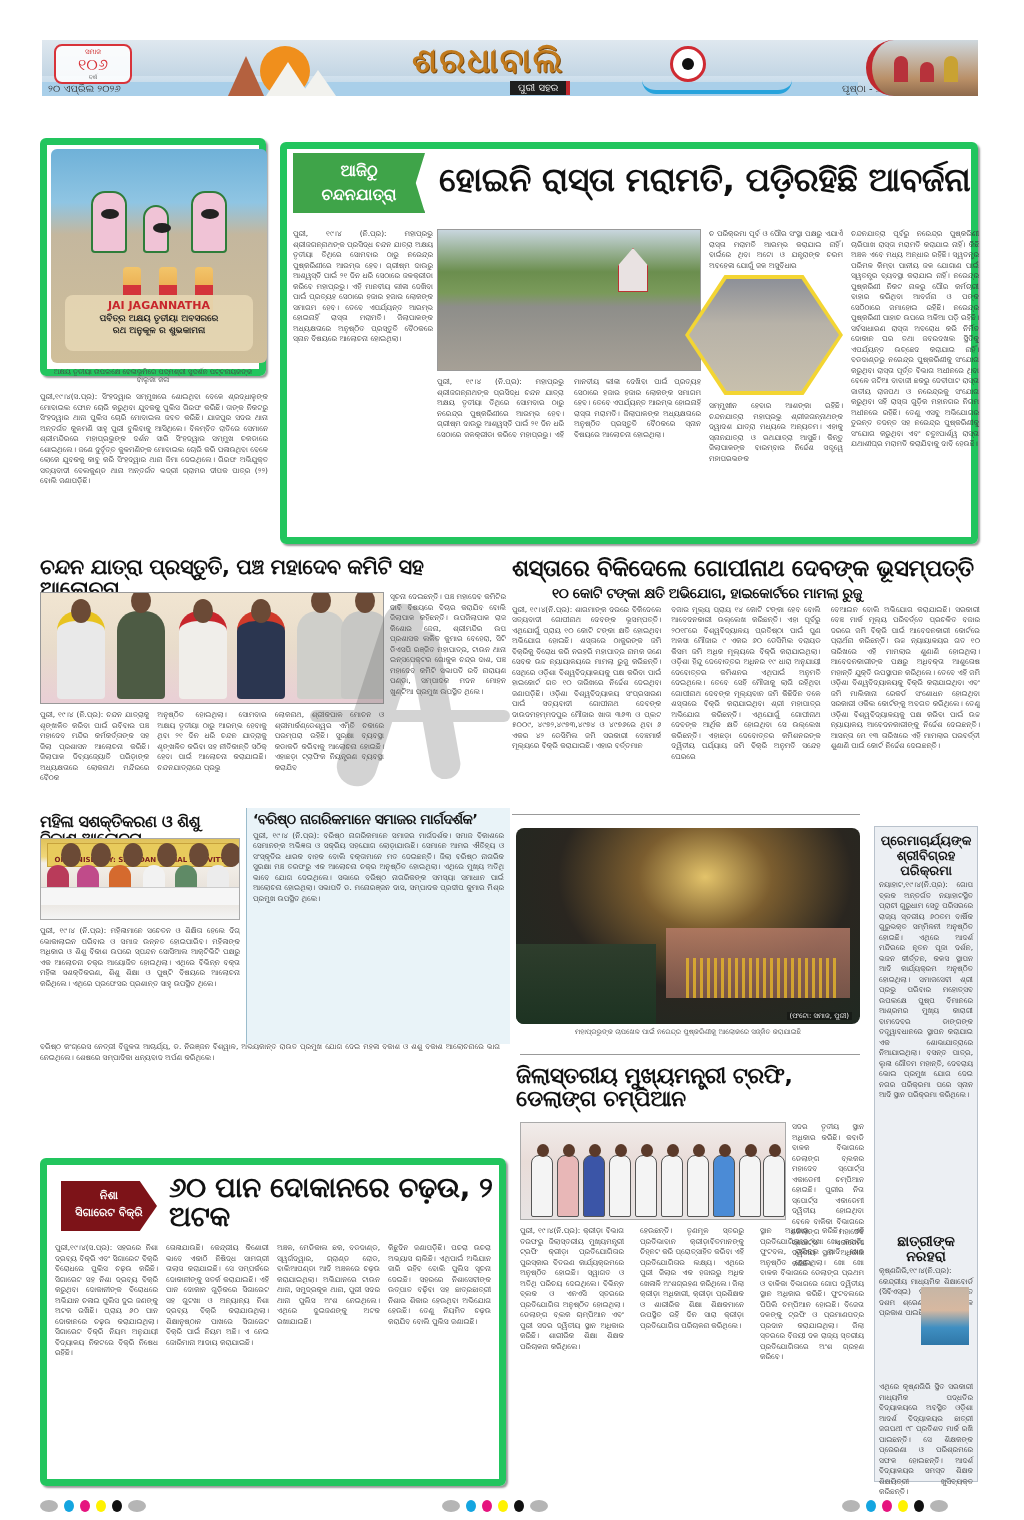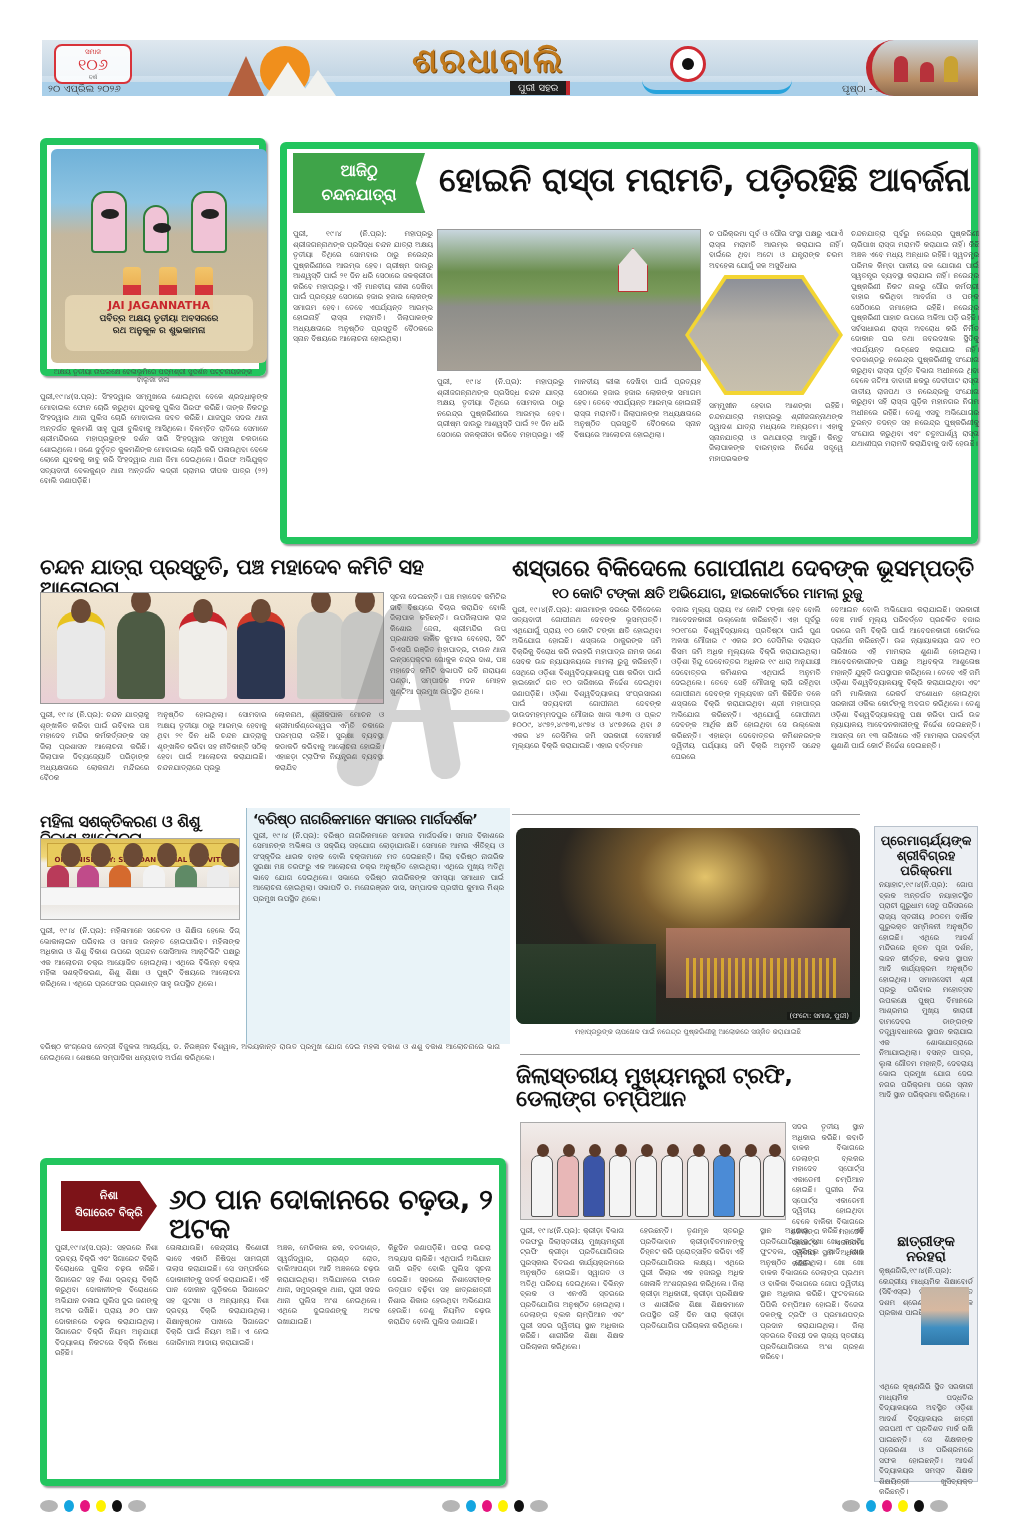--- a/index.html
+++ b/index.html
@@ -269,31 +269,31 @@
     <div class="p" style="left:114px;"></div>
       <div class="p" style="left:140px;"></div>
     <div class="p" style="left:166px;"></div>
       <div class="p" style="left:192px;background:#4b8bd6;"></div>
     <div class="p" style="left:218px;"></div>
       <div class="p" style="left:242px;"></div>
   </div>
   <div class="body-text" style="position:absolute;left:276px;top:58px;width:72px;height:160px;overflow:hidden;">ସଦର ତୃତୀୟ ସ୍ଥାନ ଅଧିକାର କରିଛି। କବାଡି ବାଳକ ବିଭାଗରେ ଡେଲାଙ୍ଗ ବ୍ଲକର ମହାଦେବ ସ୍ପୋର୍ଟ୍ସ ଏକାଡେମୀ ଚମ୍ପିଆନ ହୋଇଛି। ପୁରୀର ନିତା ସ୍ପୋର୍ଟ୍ସ ଏକାଡେମୀ ଦ୍ୱିତୀୟ ହୋଇଥିବା ବେଳେ ବାଳିକା ବିଭାଗରେ ଡେଲାଙ୍ଗ ମହାଦେବ ସ୍ପୋର୍ଟ୍ସ ଏକାଡେମୀ ଦ୍ୱିତୀୟ ସ୍ଥାନ ଅଧିକାର କରିଛି।</div>
   <div style="position:absolute;left:4px;top:162px;width:344px;display:flex;gap:16px;">
     <div class="body-text" style="flex:1;height:254px;overflow:hidden;">ପୁରୀ, ୧୯।୪(ନି.ପ୍ର): କ୍ରୀଡ଼ା ବିଭାଗ ତରଫରୁ ଜିଲାସ୍ତରୀୟ ମୁଖ୍ୟମନ୍ତ୍ରୀ ଟ୍ରଫି କ୍ରୀଡ଼ା ପ୍ରତିଯୋଗିତାର ପୁରସ୍କାର ବିତରଣ କାର୍ଯ୍ୟକ୍ରମରେ ଅନୁଷ୍ଠିତ ହୋଇଛି। ସ୍ୱାଗତ ଓ ଅତିଥି ପରିଚୟ ଦେଇଥିଲେ। ବିଭିନ୍ନ ବ୍ଲକ ଓ ଏନଏସି ସ୍ତରରେ ପ୍ରତିଯୋଗିତା ଅନୁଷ୍ଠିତ ହୋଇଥିଲା। ଡେଲାଙ୍ଗ ବ୍ଲକ ଚାମ୍ପିଆନ ଏବଂ ପୁରୀ ସଦର ଦ୍ୱିତୀୟ ସ୍ଥାନ ଅଧିକାର କରିଛି। ଶାରୀରିକ ଶିକ୍ଷା ଶିକ୍ଷକ ପରିଚାଳନା କରିଥିଲେ।</div>
-    <div class="body-text" style="flex:1;height:254px;overflow:hidden;">ହେଉଛନ୍ତି। ତୃଣମୂଳ ସ୍ତରରୁ ପ୍ରତିଭାବାନ କ୍ରୀଡ଼ାବିତମାନଙ୍କୁ ଚିହ୍ନଟ କରି ପ୍ରୋତ୍ସାହିତ କରିବା ଏହି ପ୍ରତିଯୋଗିତାର ଲକ୍ଷ୍ୟ। ଏଥିରେ ପୁରୀ ଜିଲାର ଏକ ହଜାରରୁ ଅଧିକ ଖେଳାଳି ଅଂଶଗ୍ରହଣ କରିଥିଲେ। ଜିଲା କ୍ରୀଡ଼ା ଅଧିକାରୀ, କ୍ରୀଡ଼ା ପ୍ରଶିକ୍ଷକ ଓ ଶାରୀରିକ ଶିକ୍ଷା ଶିକ୍ଷକମାନେ ଉପସ୍ଥିତ ରହି ଦିନ ସାରା କ୍ରୀଡ଼ା ପ୍ରତିଯୋଗିତା ପରିଚାଳନା କରିଥିଲେ।</div>
+    <div class="body-text" style="flex:1;height:254px;overflow:hidden;font-family:Liberation Serif, serif;">ହେଉଛନ୍ତି। ତୃଣମୂଳ ସ୍ତରରୁ ପ୍ରତିଭାବାନ କ୍ରୀଡ଼ାବିତମାନଙ୍କୁ ଚିହ୍ନଟ କରି ପ୍ରୋତ୍ସାହିତ କରିବା ଏହି ପ୍ରତିଯୋଗିତାର ଲକ୍ଷ୍ୟ। ଏଥିରେ ପୁରୀ ଜିଲାର ଏକ ହଜାରରୁ ଅଧିକ ଖେଳାଳି ଅଂଶଗ୍ରହଣ କରିଥିଲେ। ଜିଲା କ୍ରୀଡ଼ା ଅଧିକାରୀ, କ୍ରୀଡ଼ା ପ୍ରଶିକ୍ଷକ ଓ ଶାରୀରିକ ଶିକ୍ଷା ଶିକ୍ଷକମାନେ ଉପସ୍ଥିତ ରହି ଦିନ ସାରା କ୍ରୀଡ଼ା ପ୍ରତିଯୋଗିତା ପରିଚାଳନା କରିଥିଲେ।</div>
     <div class="body-text" style="flex:1;height:254px;overflow:hidden;">ସ୍ଥାନ ଅଧିକାର କରିଛି। ଏହି ପ୍ରତିଯୋଗିତାରେ ଖୋ ଖୋ, କବାଡି, ଫୁଟବଲ, ଭଲିବଲ ଆଦି ଖେଳ ଅନୁଷ୍ଠିତ ହୋଇଥିଲା। ଖୋ ଖୋ ବାଳକ ବିଭାଗରେ ଡେଲାଙ୍ଗ ପ୍ରଥମ ଓ ବାଳିକା ବିଭାଗରେ ଗୋପ ଦ୍ୱିତୀୟ ସ୍ଥାନ ଅଧିକାର କରିଛି। ଫୁଟବଲରେ ପିପିଲି ଚମ୍ପିଆନ ହୋଇଛି। ବିଜେତା ଦଳଙ୍କୁ ଟ୍ରଫି ଓ ପ୍ରମାଣପତ୍ର ପ୍ରଦାନ କରାଯାଇଥିଲା। ଜିଲା ସ୍ତରରେ ବିଜୟୀ ଦଳ ରାଜ୍ୟ ସ୍ତରୀୟ ପ୍ରତିଯୋଗିତାରେ ଅଂଶ ଗ୍ରହଣ କରିବେ।</div>
   </div>
 </div>
 
 <div class="box bordered" style="left:40px;top:1158px;width:466px;height:328px;">
   <div class="kicker-maroon">
     <div>ନିଶା</div>
     <div>ସିଗାରେଟ ବିକ୍ରି</div>
   </div>
-  <div class="headline" style="position:absolute;left:122px;top:20px;font-size:28px;">୬୦ ପାନ ଦୋକାନରେ ଚଢ଼ଉ, ୨ ଅଟକ</div>
+  <div class="headline" style="position:absolute;left:122px;top:8px;font-size:28px;">୬୦ ପାନ ଦୋକାନରେ ଚଢ଼ଉ, ୨ ଅଟକ</div>
   <div style="position:absolute;left:8px;top:78px;right:8px;display:flex;gap:8px;">
     <div class="body-text" style="flex:1;height:240px;overflow:hidden;">ପୁରୀ,୧୯।୪(ସ.ପ୍ର): ସହରରେ ନିଶା ଦ୍ରବ୍ୟ ବିକ୍ରି ଏବଂ ସିଗାରେଟ ବିକ୍ରି ବିରୋଧରେ ପୁଲିସ ଚଢ଼ଉ କରିଛି। ସିଗାରେଟ ସହ ନିଶା ଦ୍ରବ୍ୟ ବିକ୍ରି କରୁଥିବା ଦୋକାନୀଙ୍କ ବିରୋଧରେ ଅଭିଯାନ ଚଳାଇ ପୁଲିସ ଦୁଇ ଜଣଙ୍କୁ ଅଟକ ରଖିଛି। ପ୍ରାୟ ୬୦ ପାନ ଦୋକାନରେ ଚଢ଼ଉ କରାଯାଇଥିଲା। ସିଗାରେଟ ବିକ୍ରି ନିୟମ ଅନୁଯାୟୀ ବିଦ୍ୟାଳୟ ନିକଟରେ ବିକ୍ରି ନିଷେଧ ରହିଛି।</div>
     <div class="body-text" style="flex:1;height:240px;overflow:hidden;">ତୋଳାଯାଉଛି। କେନ୍ଦ୍ରୀୟ କିଶୋରୀ ଭାବେ ଏକାଠି ନିଷିଦ୍ଧ ସାମଗ୍ରୀ ତାଲାସ କରାଯାଇଛି। ସେ ସମ୍ପର୍କରେ ଦୋକାନୀଙ୍କୁ ସତର୍କ କରାଯାଇଛି। ଏହି ପାନ ଦୋକାନ ଗୁଡ଼ିକରେ ସିଗାରେଟ ସହ ଗୁଟଖା ଓ ଅନ୍ୟାନ୍ୟ ନିଶା ଦ୍ରବ୍ୟ ବିକ୍ରି କରାଯାଉଥିଲା। ଶିକ୍ଷାନୁଷ୍ଠାନ ପାଖରେ ସିଗାରେଟ ବିକ୍ରି ପାଇଁ ନିୟମ ଅଛି। ଏ ନେଇ ଜୋରିମାନା ଆଦାୟ କରାଯାଇଛି।</div>
     <div class="body-text" style="flex:1;height:240px;overflow:hidden;">ଅଞ୍ଚଳ, ମେଡିକାଲ ଛକ, ବଡଦାଣ୍ଡ, ସ୍ୱର୍ଗଦ୍ୱାର, ଗ୍ରାଣ୍ଡ ରୋଡ, ବାଲିଆପଣ୍ଡା ଆଦି ଅଞ୍ଚଳରେ ଚଢ଼ଉ କରାଯାଇଥିଲା। ଅଭିଯାନରେ ଟାଉନ ଥାନା, ସମୁଦ୍ରକୂଳ ଥାନା, ପୁରୀ ସଦର ଥାନା ପୁଲିସ ଅଂଶ ନେଇଥିଲେ। ଏଥିରେ ଦୁଇଜଣଙ୍କୁ ଅଟକ ରଖାଯାଇଛି।</div>
     <div class="body-text" style="flex:1;height:240px;overflow:hidden;">କିଛୁଦିନ ଜଣାପଡ଼ିଛି। ପଚରା ଉଚରା ଅଭ୍ୟାସ ଚାଲିଛି। ଏଥିପାଇଁ ଅଭିଯାନ ଜାରି ରହିବ ବୋଲି ପୁଲିସ ସୂଚନା ଦେଇଛି। ସହରରେ ନିଶାସେବୀଙ୍କ ଉତ୍ପାତ ବଢ଼ିବା ସହ ଛାତ୍ରଛାତ୍ରୀ ନିଶାର ଶିକାର ହେଉଥିବା ଅଭିଯୋଗ ହେଉଛି। ତେଣୁ ନିୟମିତ ଚଢ଼ଉ କରାଯିବ ବୋଲି ପୁଲିସ ଜଣାଇଛି।</div>
   </div>
 </div>
 
 <div class="regmarks" style="left:40px;">
   <span class="g"></span>

